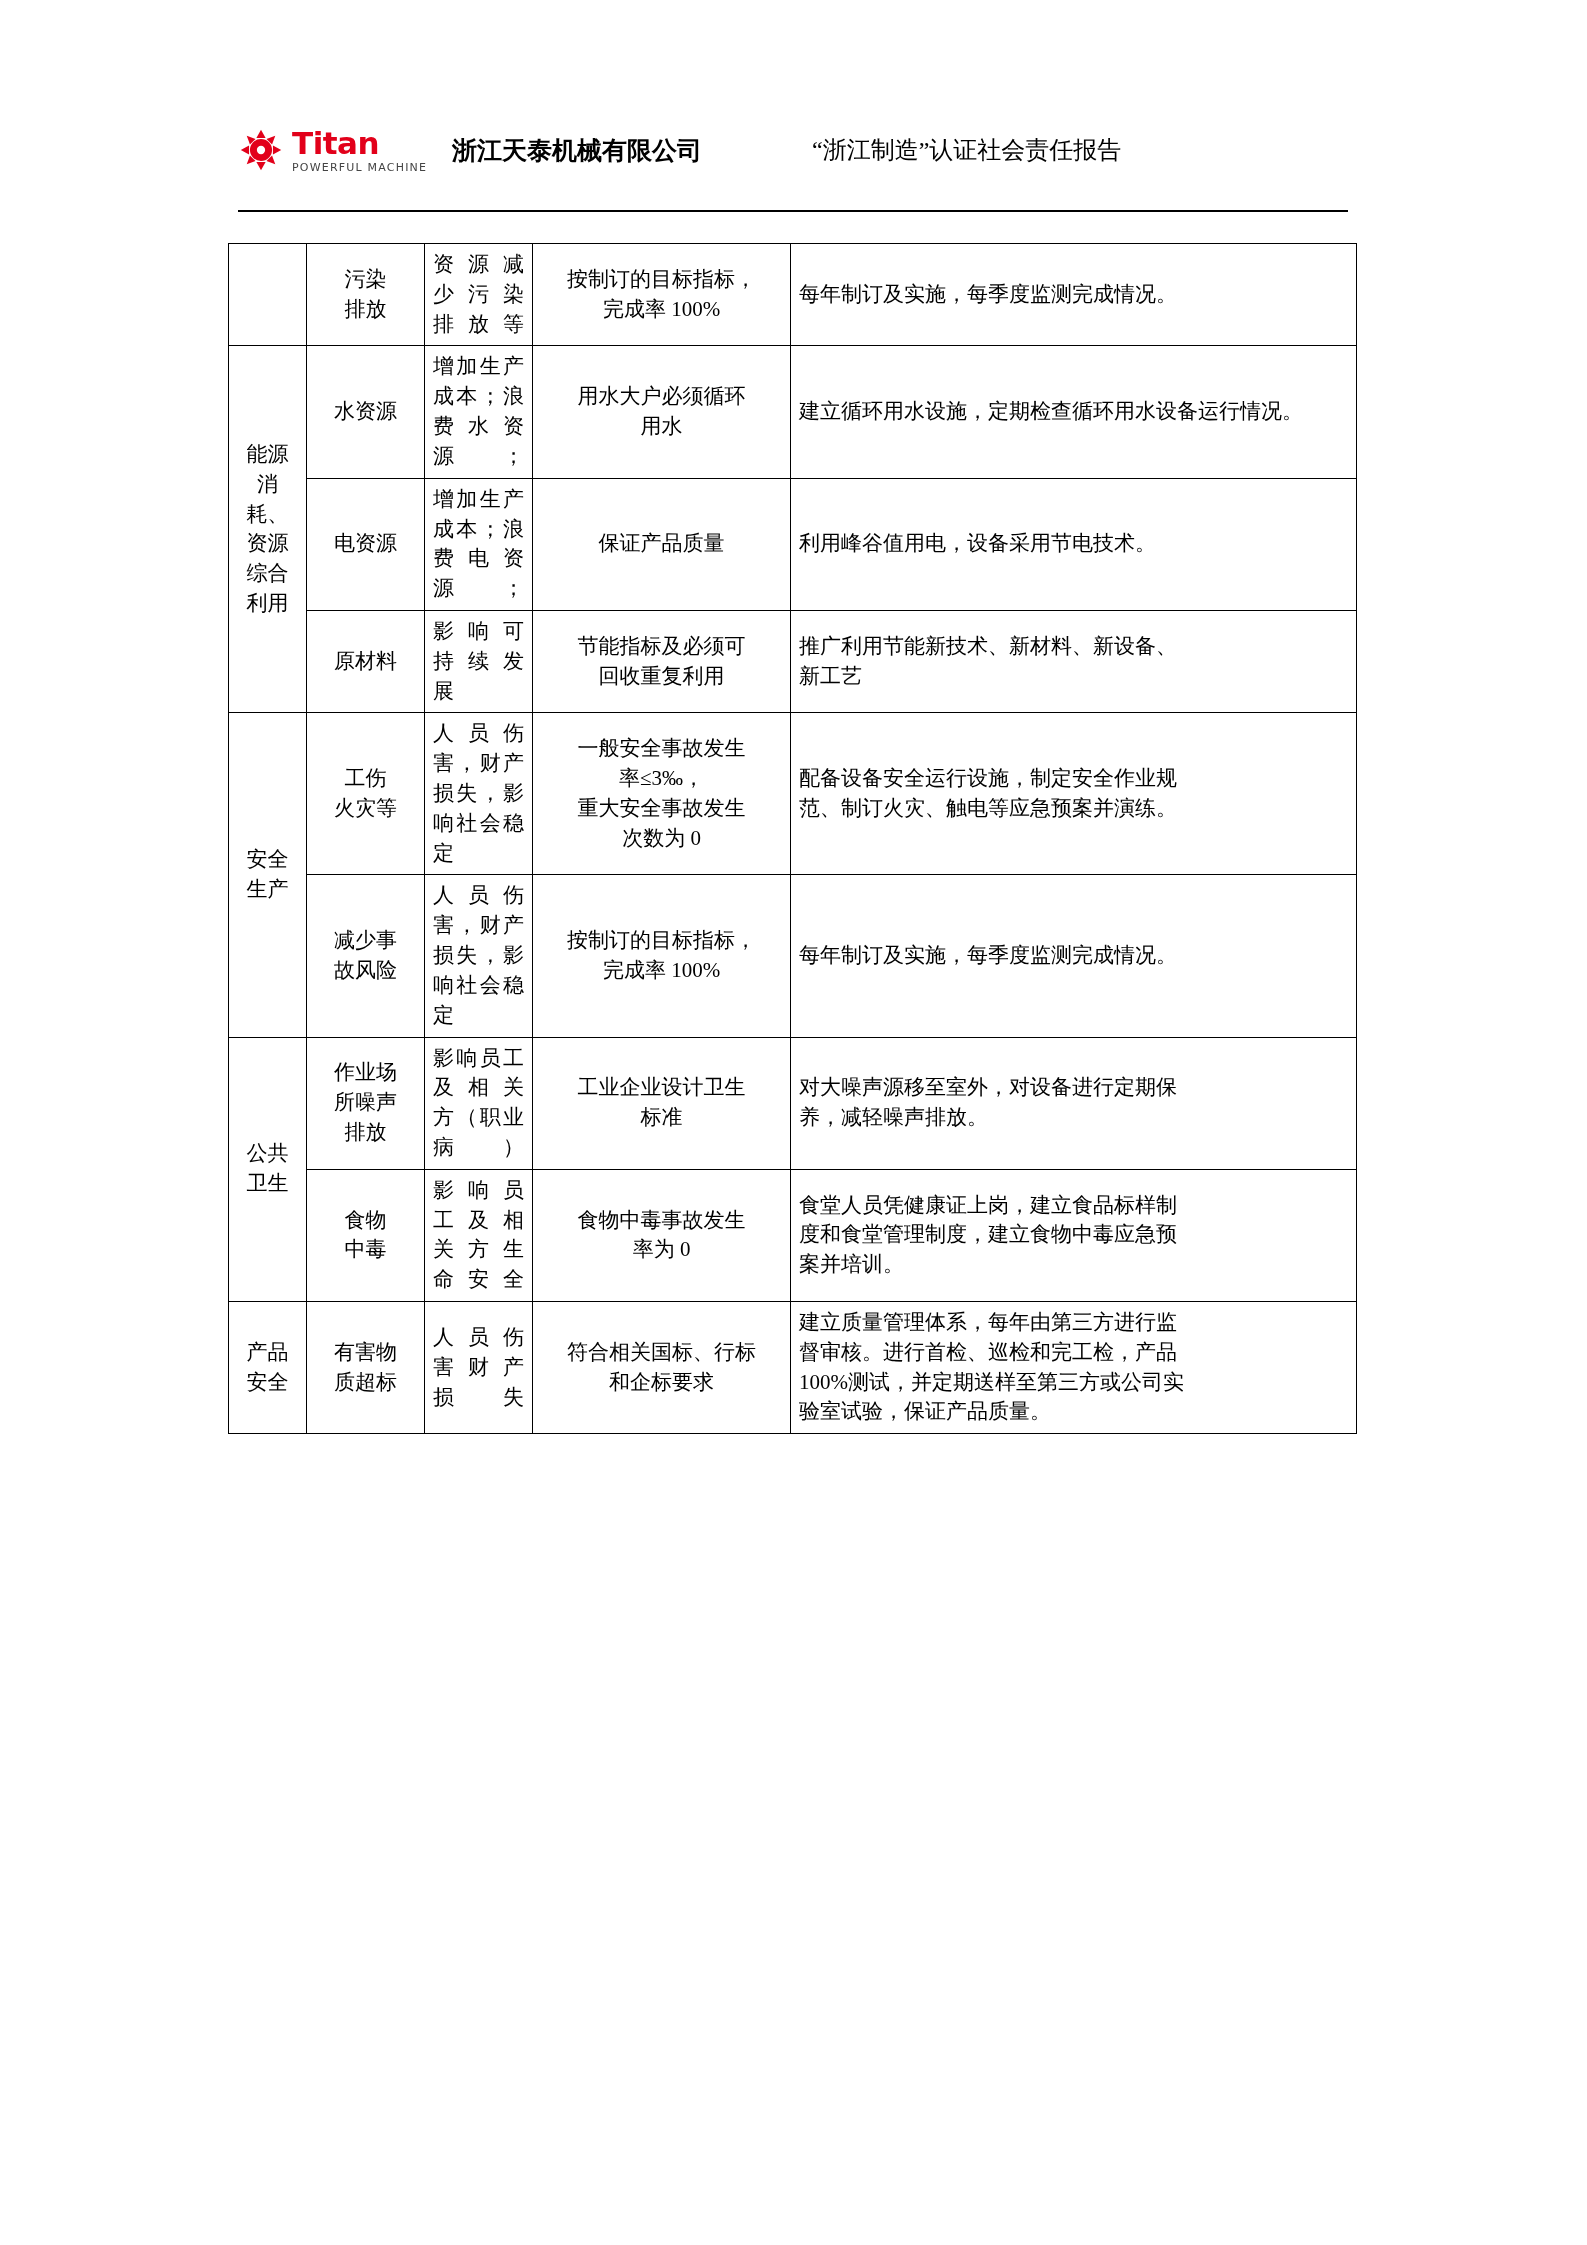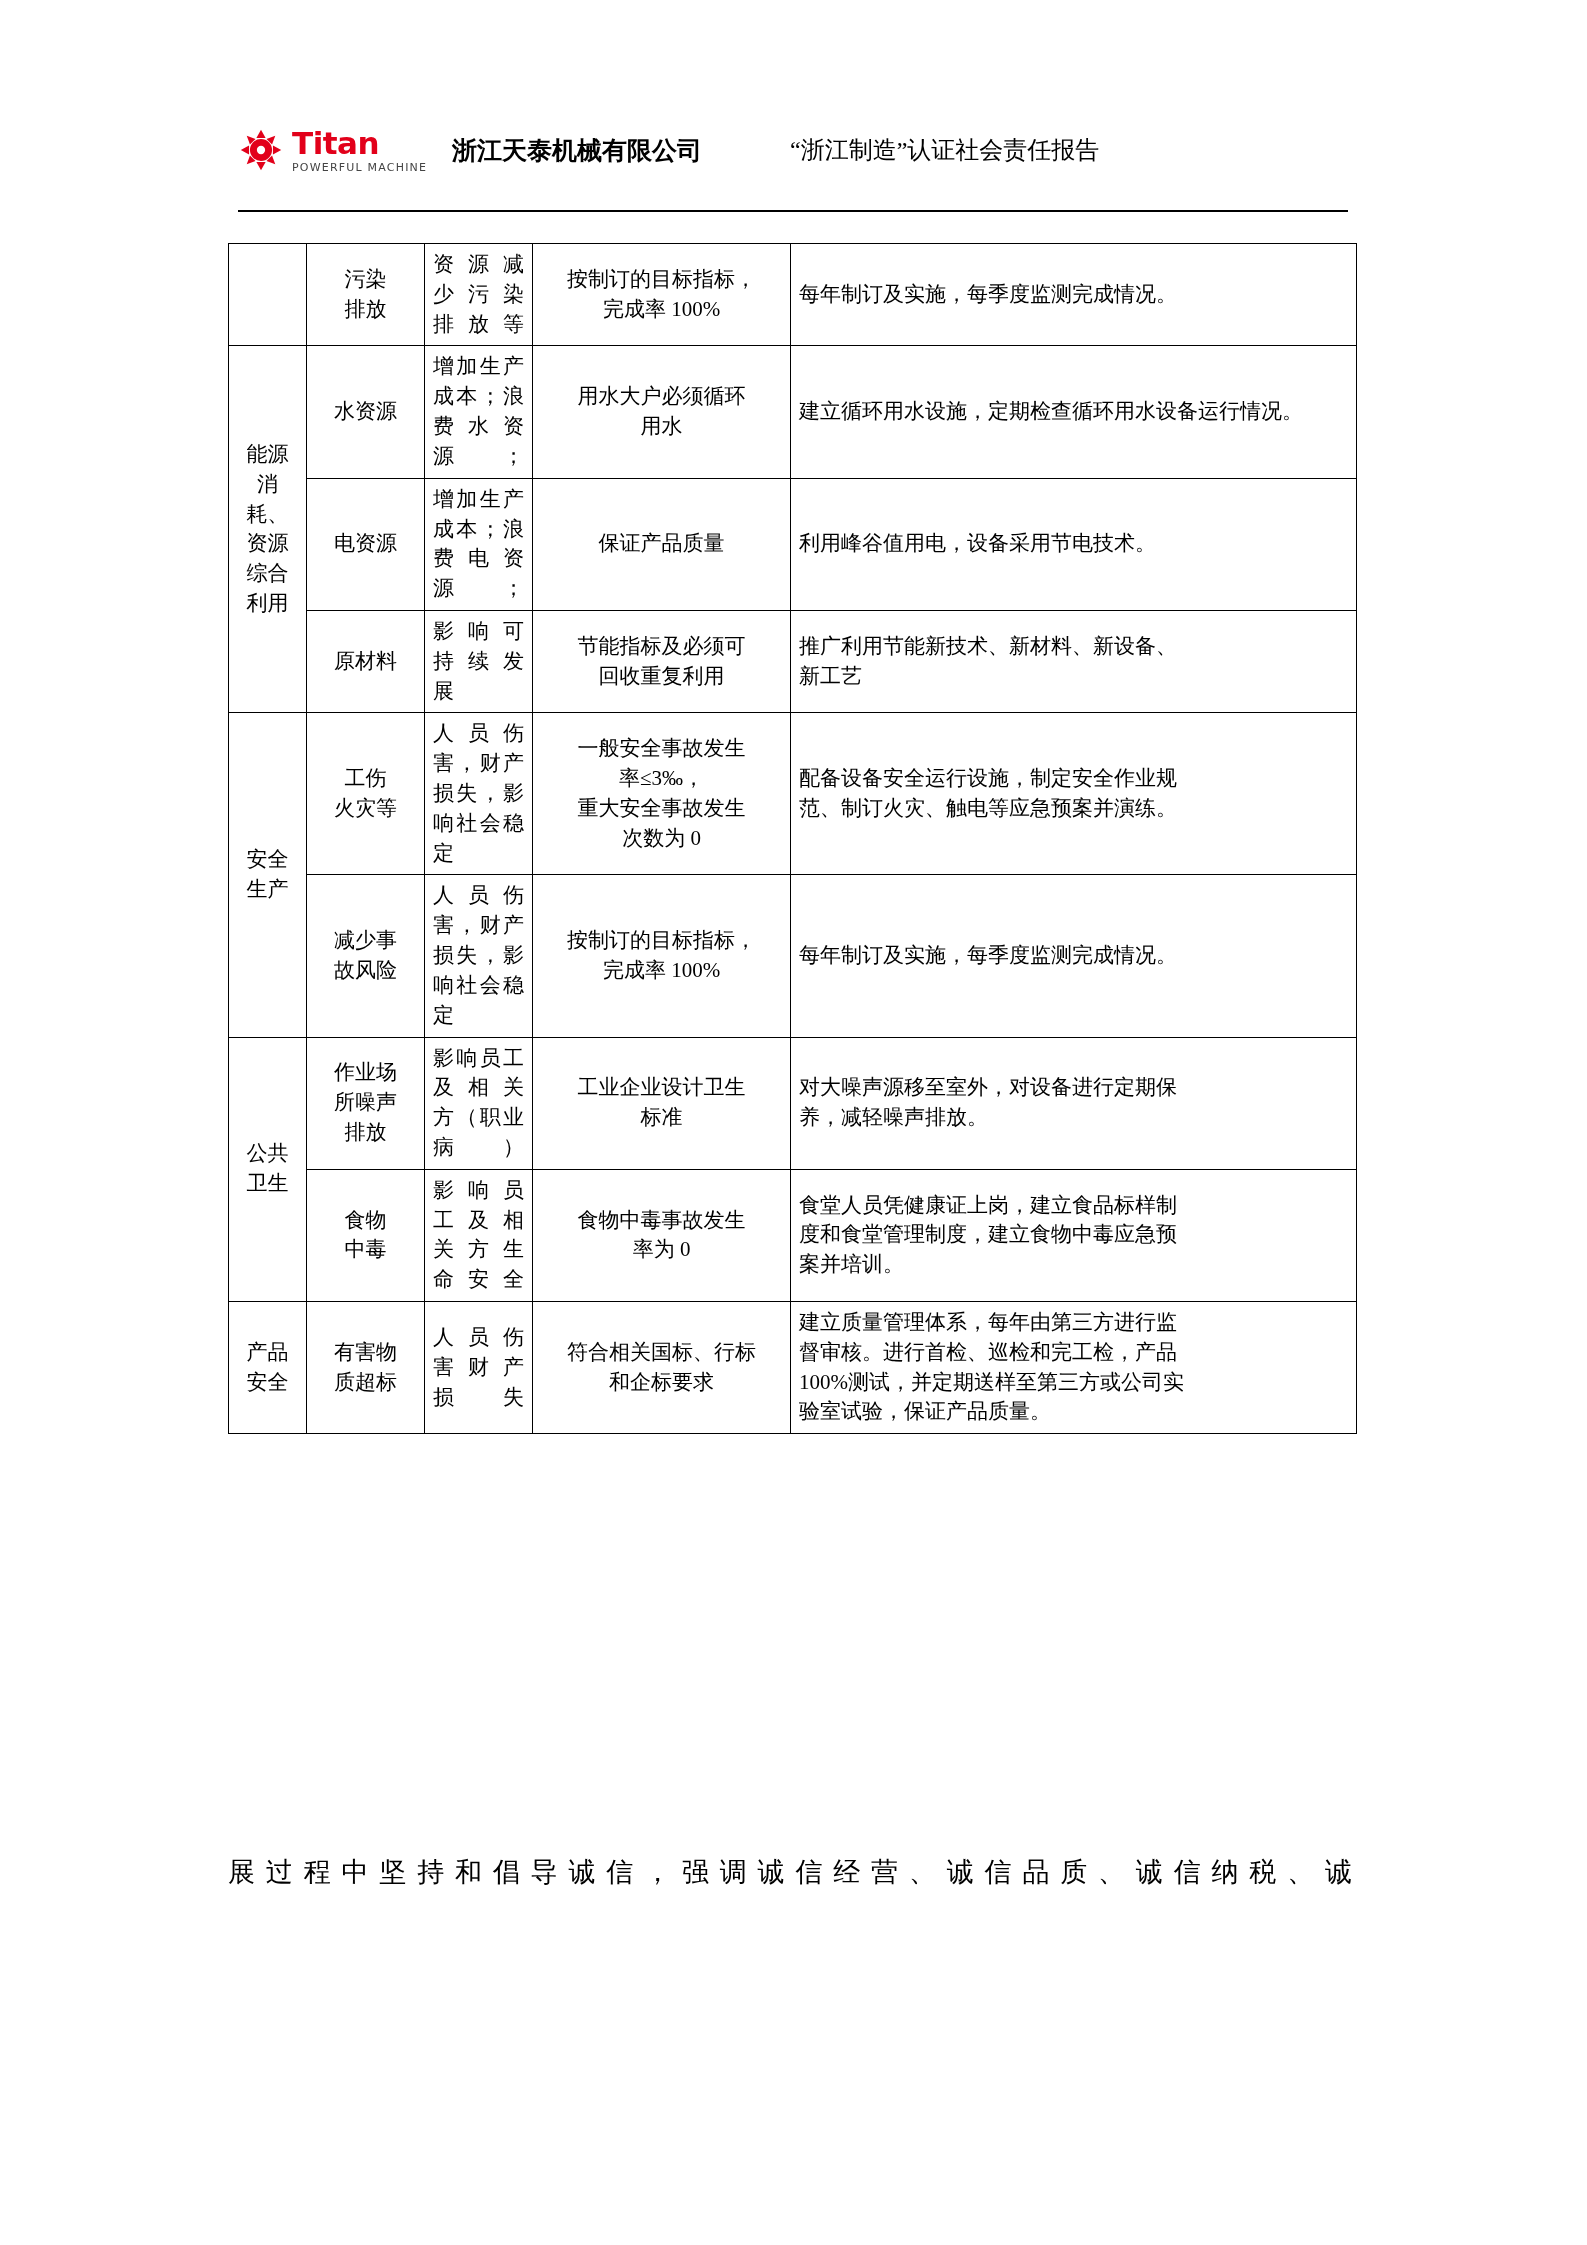--- a/index.html
+++ b/index.html
@@ -72,21 +72,21 @@
     font-size: 25px;
     font-weight: bold;
     color: #000;
     margin-left: 14px;
     white-space: nowrap;
   }
   .report-title {
     font-family: "Liberation Serif", serif;
     font-size: 24px;
     color: #000;
-    margin-left: 88px;
+    margin-left: 110px;
     white-space: nowrap;
   }
   .header-rule {
     position: absolute;
     top: 210px;
     left: 238px;
     width: 1110px;
     height: 2px;
     background: #000;
   }
@@ -279,16 +279,15 @@
           <td class="c-item">有害物<br>质超标</td>
           <td class="c-risk">人员伤<br>害财产<br>损失</td>
           <td class="c-target">符合相关国标、行标<br>和企标要求</td>
           <td class="c-measure">建立质量管理体系，每年由第三方进行监<br>督审核。进行首检、巡检和完工检，产品<br>100%测试，并定期送样至第三方或公司实<br>验室试验，保证产品质量。</td>
         </tr>
       </tbody>
     </table>
   </div>
 
   <div class="para">
-    <span class="line2">展过程中坚持和倡导诚信，强调诚信经营、诚信品质、诚信纳税、诚</span>
   </div>
 
 </div>
 
 </body></html>

